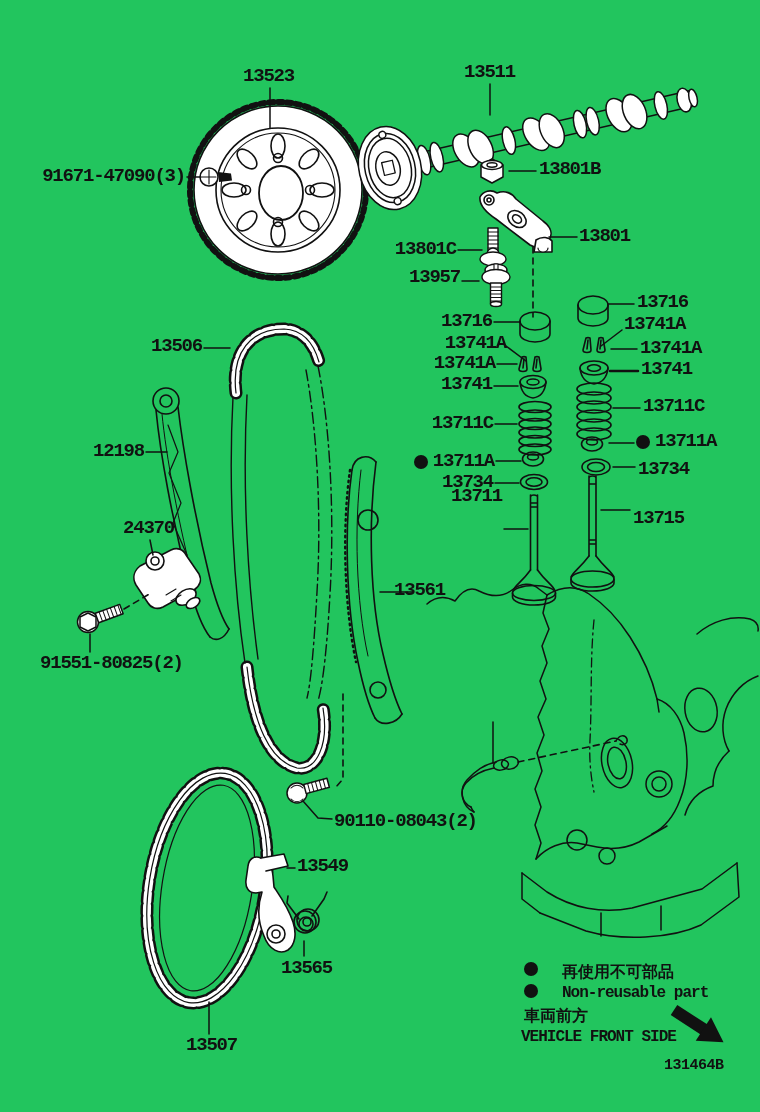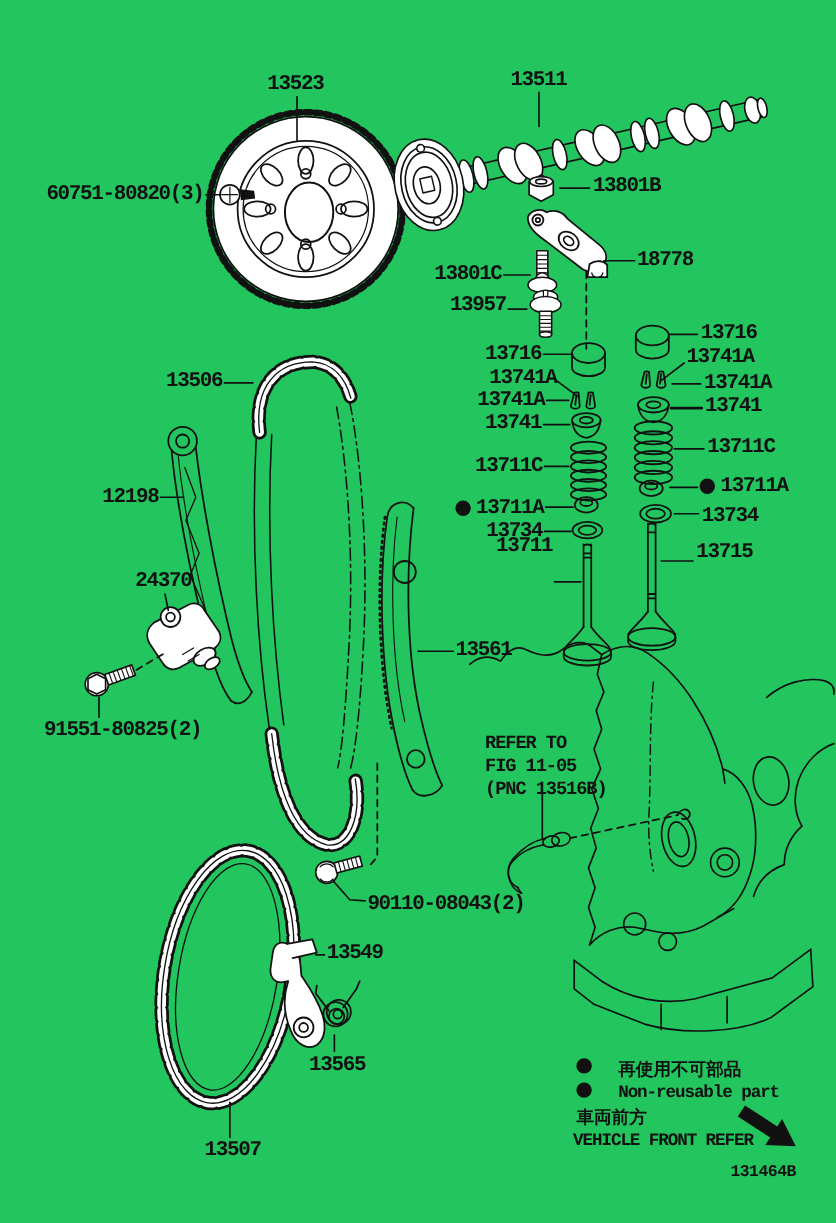--- a/index.html
+++ b/index.html
@@ -324,24 +324,24 @@
   </g>
 
   <g transform="rotate(33 674 1010)" fill="#111" stroke="none">
     <rect x="674" y="1004" width="37" height="12"></rect>
     <polygon points="709,996 709,1024 733,1010"></polygon>
   </g>
 </svg>
 
   <div class="lbl" style="left:243px;top:67px">13523</div>
   <div class="lbl" style="left:464px;top:63px">13511</div>
-  <div class="lbl" style="right:575px;top:167px">60751-80820(3)</div>
+  <div class="lbl" style="right:575px;top:167px">91671-47090(3)</div>
   <div class="lbl" style="left:539px;top:160px">13801B</div>
   <div class="lbl" style="right:304px;top:240px">13801C</div>
-  <div class="lbl" style="left:579px;top:227px">18778</div>
+  <div class="lbl" style="left:579px;top:227px">13801</div>
   <div class="lbl" style="right:300px;top:268px">13957</div>
 
   <div class="lbl" style="right:268px;top:312px">13716</div>
   <div class="lbl" style="right:254px;top:334px">13741A</div>
   <div class="lbl" style="right:265px;top:354px">13741A</div>
   <div class="lbl" style="right:268px;top:375px">13741</div>
   <div class="lbl" style="right:267px;top:414px">13711C</div>
   <div class="lbl dotted" style="right:266px;top:452px">
     <span class="dot"></span>
     <span>13711A</span>
@@ -352,44 +352,39 @@
   <div class="lbl" style="left:637px;top:293px">13716</div>
   <div class="lbl" style="left:624px;top:315px">13741A</div>
   <div class="lbl" style="left:640px;top:339px">13741A</div>
   <div class="lbl" style="left:641px;top:360px">13741</div>
   <div class="lbl" style="left:643px;top:397px">13711C</div>
   <div class="lbl dotted" style="left:636px;top:432px">
     <span class="dot"></span>
     <span>13711A</span>
   </div>
   <div class="lbl" style="left:638px;top:460px">13734</div>
-  <div class="lbl" style="left:633px;top:492px">13715</div>
+  <div class="lbl" style="left:633px;top:509px">13715</div>
 
   <div class="lbl" style="right:558px;top:337px">13506</div>
   <div class="lbl" style="right:616px;top:442px">12198</div>
   <div class="lbl" style="left:123px;top:519px">24370</div>
   <div class="lbl" style="left:40px;top:654px">91551-80825(2)</div>
-  <div class="lbl" style="left:414px;top:581px">13561</div>
-
-  <div class="note" style="left:441px;top:666px">
-    <div>REFER TO</div>
-    <div>FIG 11-05</div>
-    <div>(PNC 13516B)</div>
-  </div>
+  <div class="lbl" style="left:394px;top:581px">13561</div>
+
 
   <div class="lbl" style="left:334px;top:812px">90110-08043(2)</div>
   <div class="lbl" style="left:297px;top:857px">13549</div>
   <div class="lbl" style="left:281px;top:959px">13565</div>
   <div class="lbl" style="left:186px;top:1036px">13507</div>
 
   <div class="legend-row" style="left:524px;top:962px">
     <span class="dot"></span>
     <span class="jp">再使用不可部品</span>
   </div>
   <div class="legend-row" style="left:524px;top:984px">
     <span class="dot"></span>
     <span class="en">Non-reusable part</span>
   </div>
   <div class="jp lbl-plain" style="left:524px;top:1006px">車両前方</div>
-  <div class="en lbl-plain" style="left:521px;top:1028px">VEHICLE FRONT REFER</div>
+  <div class="en lbl-plain" style="left:521px;top:1028px">VEHICLE FRONT SIDE</div>
 
   <div class="code" style="left:664px;top:1057px">131464B</div>
 </div>
 
 </body></html>

